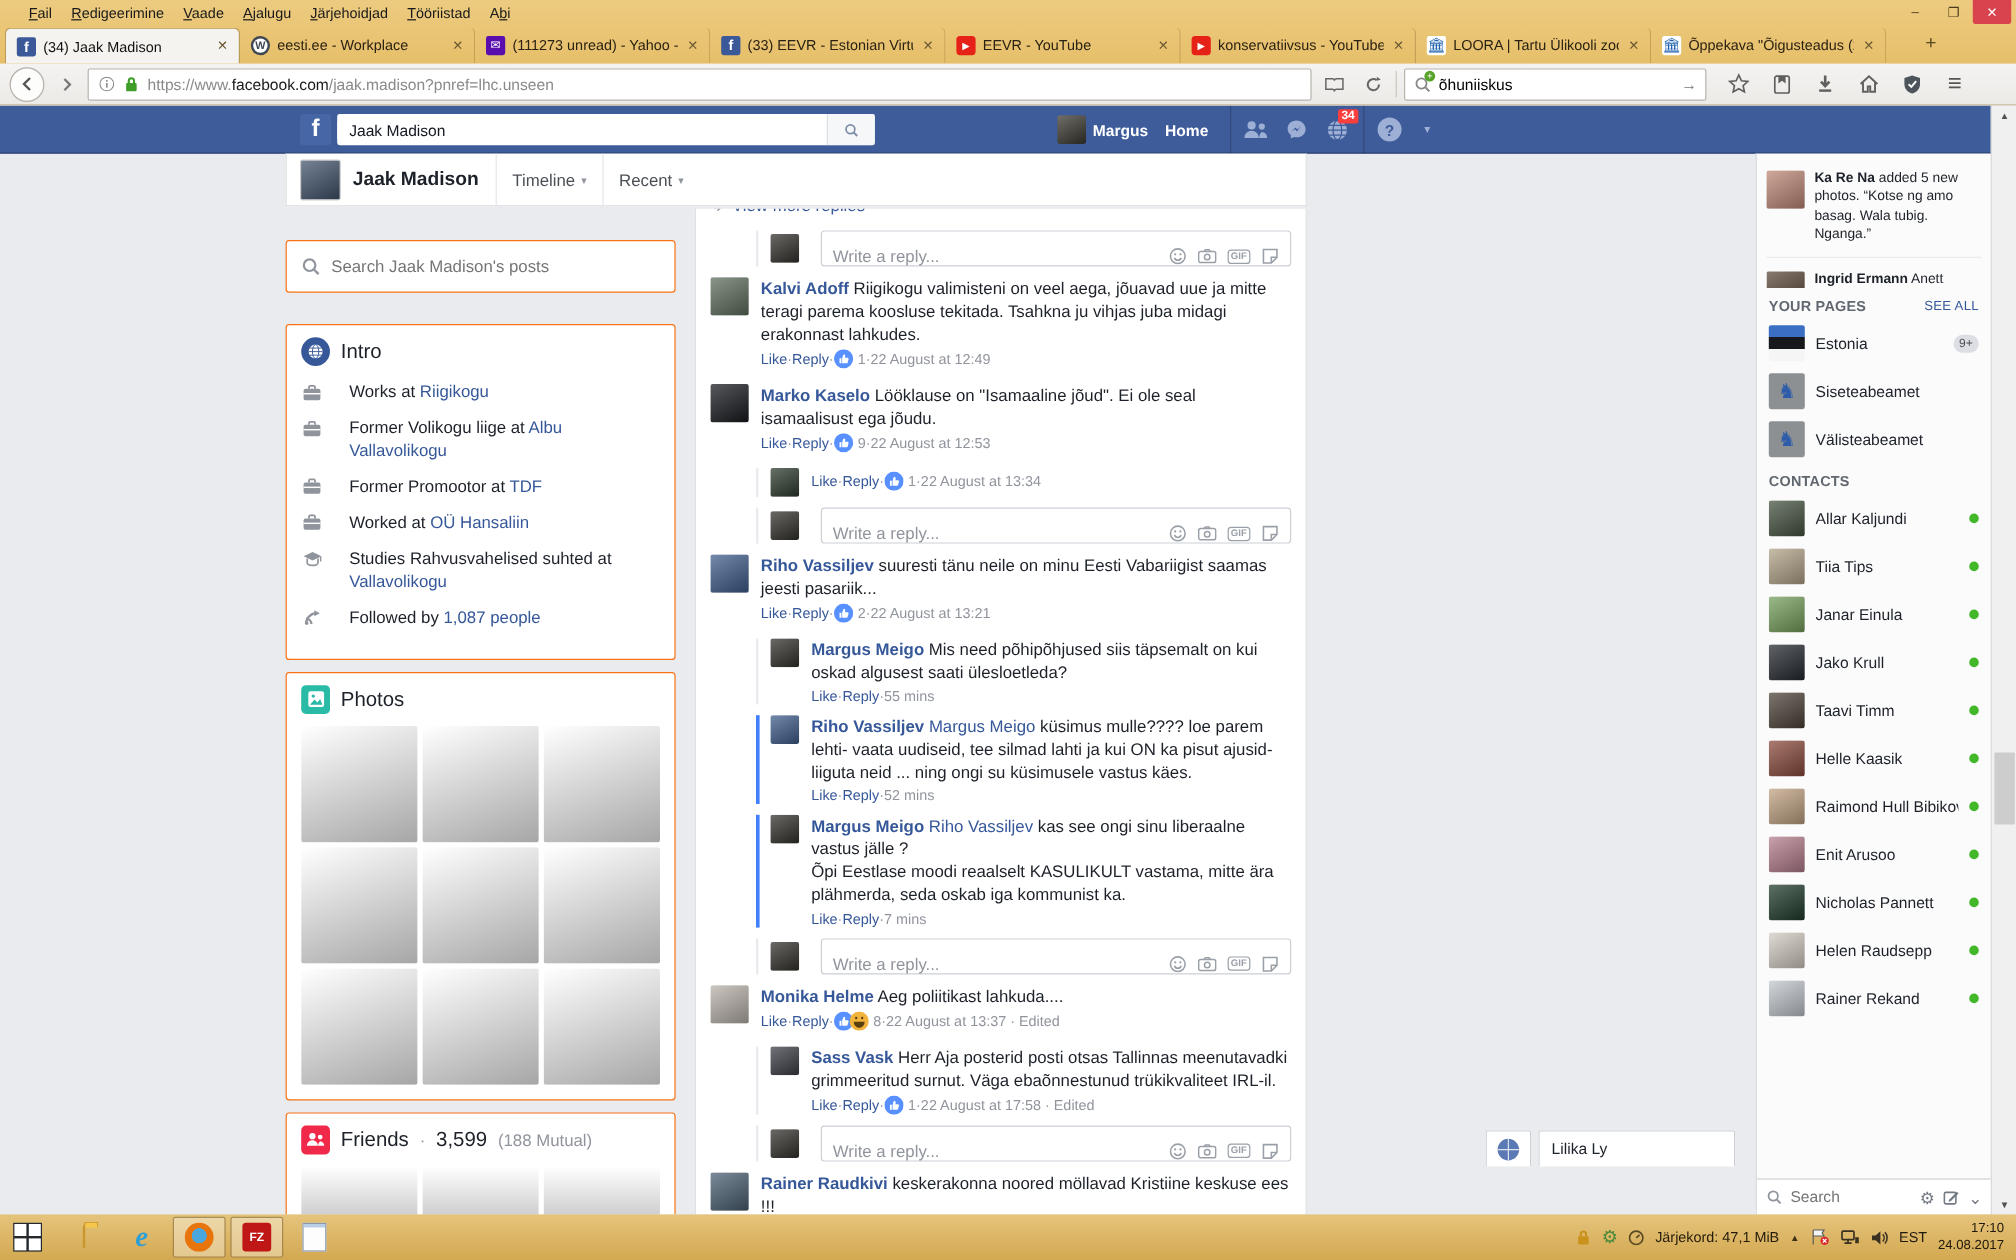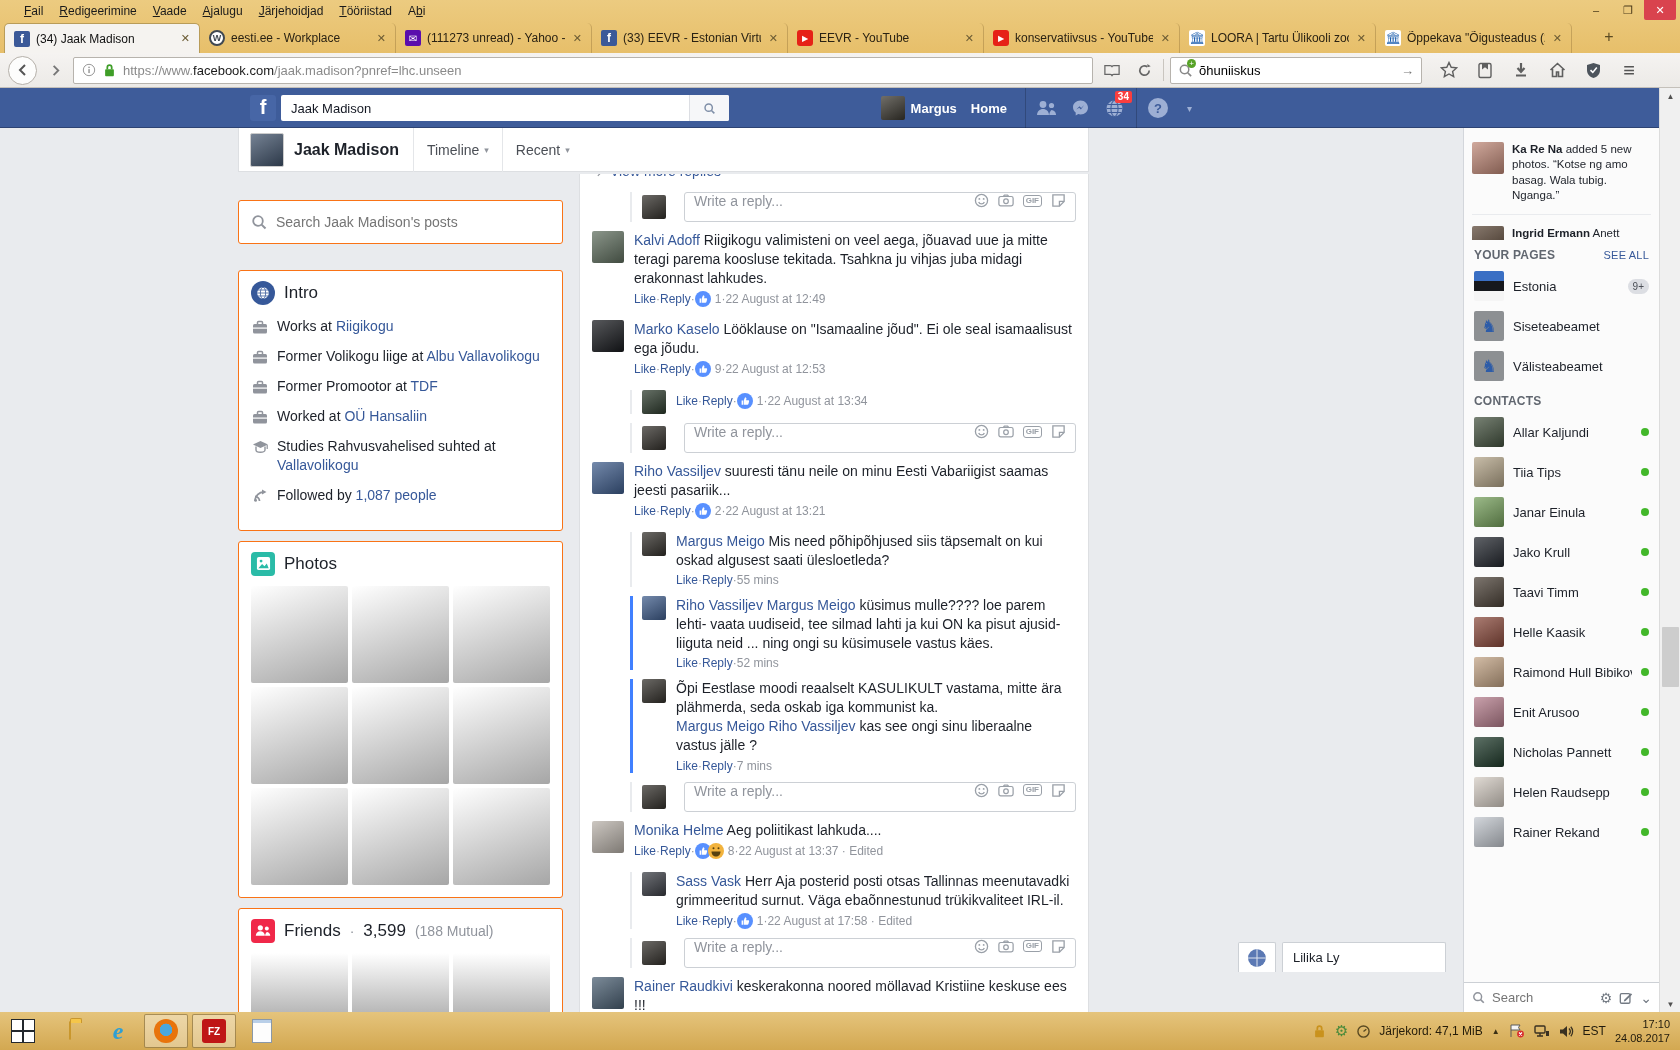--- a/index.html
+++ b/index.html
@@ -67,21 +67,21 @@
   
   .leftcol{position:absolute;left:238px;top:112px;width:325px}
   .card{background:#fff;border:1px solid #f97316;border-radius:3px;margin-bottom:10px}
   .lc-search{height:44px;display:flex;align-items:center;padding:0 12px;gap:9px;margin-bottom:26px}
   .lc-search input{border:none;outline:none;flex:1;font-size:14px;color:#1d2129;min-width:0;font-family:"Liberation Sans",sans-serif}
   .card-head{display:flex;align-items:center;gap:9px;padding:10px 12px 6px}
   .card-title{font-size:17px;color:#1d2129}
   .card-title-extra{font-size:17px;color:#1d2129}
   .mutual{color:#90949c;font-size:14px}
   .intro-rows{padding:6px 12px 14px}
-  .intro-row{display:flex;gap:8px;font-size:14px;color:#1d2129;margin-bottom:11px;line-height:1.35}
+  .intro-row{display:flex;gap:22px;font-size:14px;color:#1d2129;margin-bottom:11px;line-height:1.35}
   .intro-row a{color:#365899;text-decoration:none;cursor:pointer}
   .i-ic{width:18px;height:18px;flex:none;display:flex;align-items:center;justify-content:center;margin-top:1px}
   .i-ic svg{display:none}
   .ic-briefcase .svg-briefcase{display:block}
   .ic-gradcap .svg-gradcap{display:block}
   .ic-follow .svg-follow{display:block}
   .head-ic{width:24px;height:24px;border-radius:4px;flex:none;display:flex;align-items:center;justify-content:center}
   .photo-grid{display:flex;flex-wrap:wrap;gap:4px;padding:4px 12px 12px}
   .photo-tile{width:97px;height:97px;border-radius:2px;position:relative;overflow:hidden;cursor:pointer}
   .photo-tile:after{content:"";position:absolute;inset:0;background:linear-gradient(160deg,rgba(255,255,255,.25),rgba(0,0,0,.35))}
@@ -94,30 +94,30 @@
   .fi .vm,.fi .rb,.fi .cm{display:none}
   .fi.k-viewmore .vm{display:flex;margin-top:-11px}
   .fi.k-replybox .rb{display:flex}
   .fi.k-comment .cm,.fi.k-reply .cm{display:flex}
   .fi{margin-bottom:13px}
   .fi.k-reply,.fi.k-replybox{margin-left:38px;border-left:2px solid #e9ebee;padding-left:10px;margin-bottom:9px}
   .fi.hl{border-left:3px solid #4080ff;padding-left:9px}
   .vm{align-items:center;gap:7px;color:#365899;font-size:14px;cursor:pointer}
   .vm-arrow{color:#90949c;font-size:13px}
   .rb{align-items:center;gap:8px}
-  .rb-box{flex:1;height:30px;border:1px solid #ccd0d5;border-radius:3px;background:#fff;display:flex;align-items:flex-start;padding:0 9px;gap:8px;cursor:text}
+  .rb-box{flex:1;height:30px;border:1px solid #ccd0d5;border-radius:3px;background:#fff;display:flex;align-items:flex-end;padding:0 9px;gap:8px;cursor:text}
   .rb-ph{flex:1;color:#90949c;font-size:14px}
   .rb-ics{display:flex;align-items:center;gap:9px}
   .gif-badge{border:1px solid #9aa0a8;color:#9aa0a8;border-radius:3px;font-size:8px;font-weight:bold;padding:1px 2px;line-height:1}
   .cm{gap:0}
   .c-av{width:32px;height:32px;border-radius:2px;flex:none;margin-right:10px;cursor:pointer}
   .k-reply .c-av{width:24px;height:24px}
   .c-body{flex:1;min-width:0}
   .c-line{font-size:14px;color:#1d2129;line-height:1.36}
-  .c-line a{color:#365899;text-decoration:none;font-weight:normal;cursor:pointer}
+  .c-line a{color:#365899;text-decoration:none;font-weight:bold;cursor:pointer}
   .c-line a.mention{font-weight:normal}
   .c-meta{margin-top:3px;font-size:12px;color:#90949c;display:flex;align-items:center;flex-wrap:wrap}
   .c-meta a{color:#365899;text-decoration:none;cursor:pointer}
   .r-ico{display:inline-flex;margin-right:2px}
   .r-ico.haha{margin-left:-5px}
   .r-cnt{margin-left:2px}
   
   .sidebar{position:absolute;left:1463px;top:40px;width:196px;height:884px;background:#fbfbfb;border-left:1px solid #d3d6db;overflow:hidden}
   .ticker{padding:14px 8px 0 8px}
   .tk-item{display:flex;gap:8px;padding-bottom:11px;margin-bottom:11px;border-bottom:1px solid #e9ebee}
@@ -719,22 +719,22 @@
                 <span>52 mins</span>
               </div>
             </div>
           </div>
         </div>
         <div class="fi k-reply hl">
 
           <div class="cm">
             <span class="c-av" style="background: linear-gradient(150deg, rgba(255, 255, 255, 0.28), rgba(0, 0, 0, 0.32)) rgb(51, 48, 43);"></span>
             <div class="c-body">
+              <div class="c-line"><a>Margus Meigo</a> <a class="mention">Riho Vassiljev</a> <span>kas see ongi sinu liberaalne vastus jälle ?</span></div>
               <div class="c-line">Õpi Eestlase moodi reaalselt KASULIKULT vastama, mitte ära plähmerda, seda oskab iga kommunist ka.</div>
-              <div class="c-line"><a>Margus Meigo</a> <a class="mention">Riho Vassiljev</a> <span>kas see ongi sinu liberaalne vastus jälle ?</span></div>
               <div class="c-meta">
                 <a>Like</a>
                 <span> · </span>
                 <a>Reply</a>
                 <span> · </span>
                 <span>7 mins</span>
               </div>
             </div>
           </div>
         </div>

